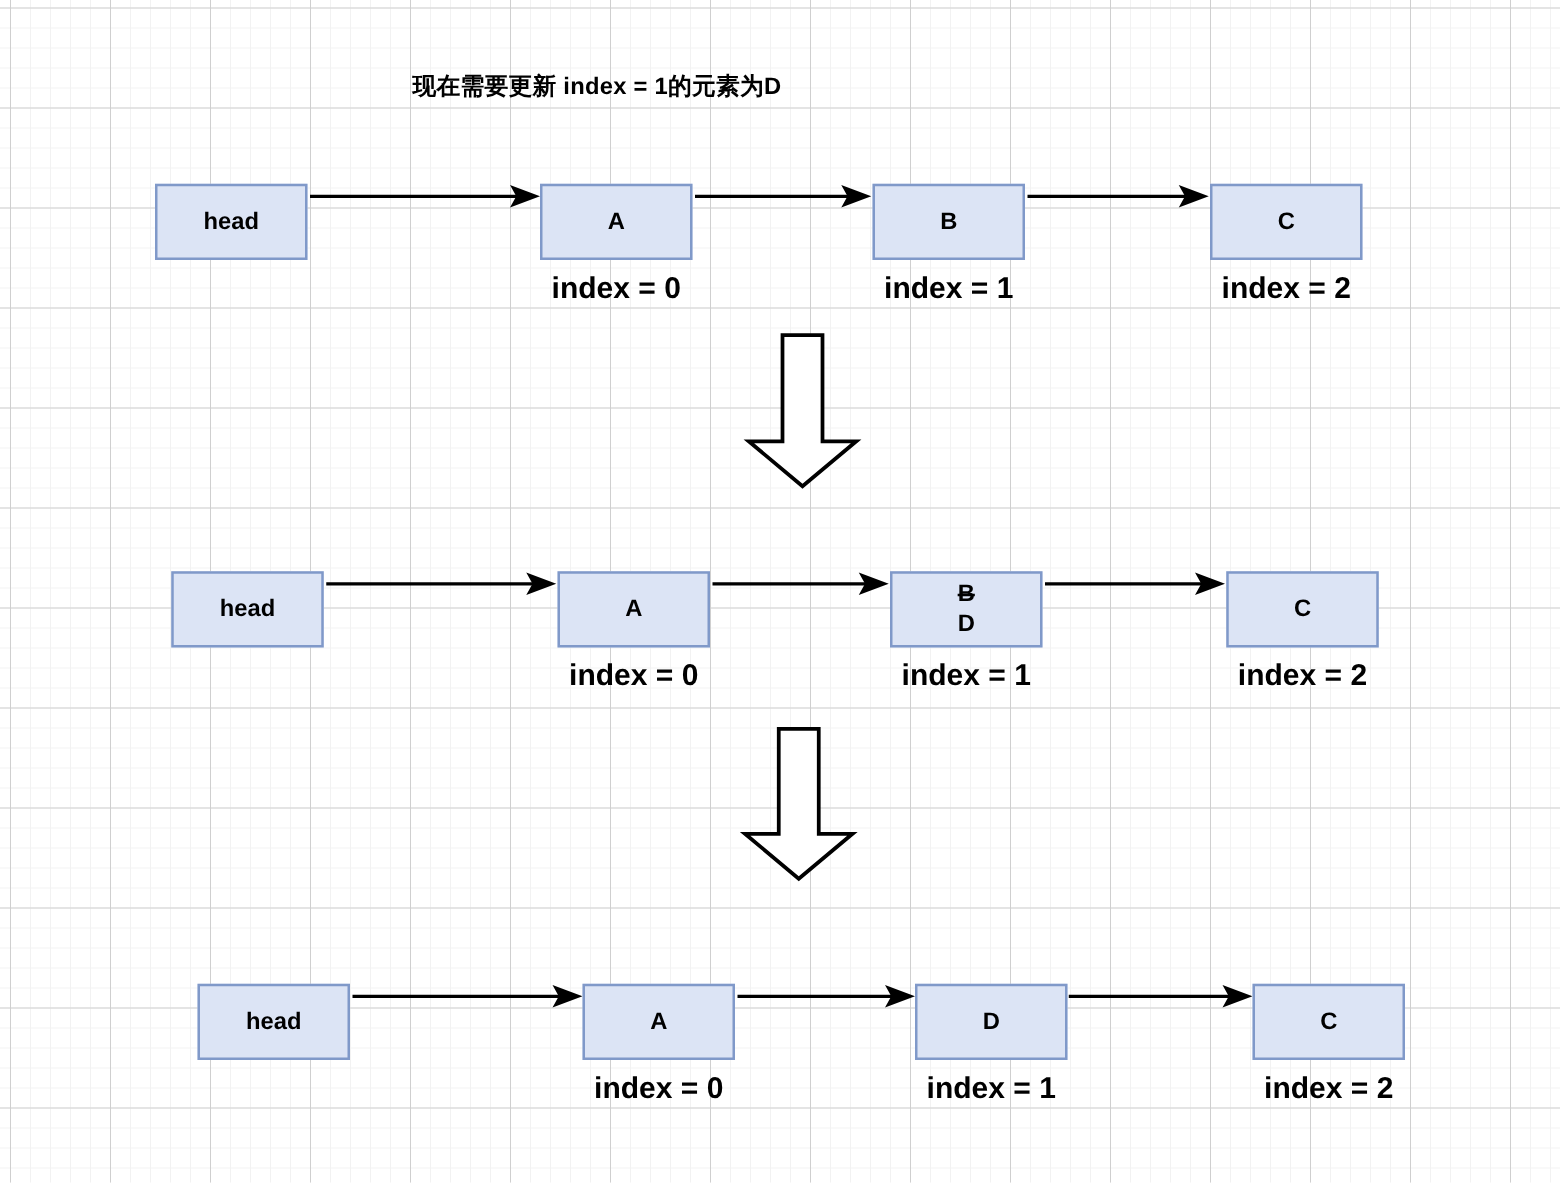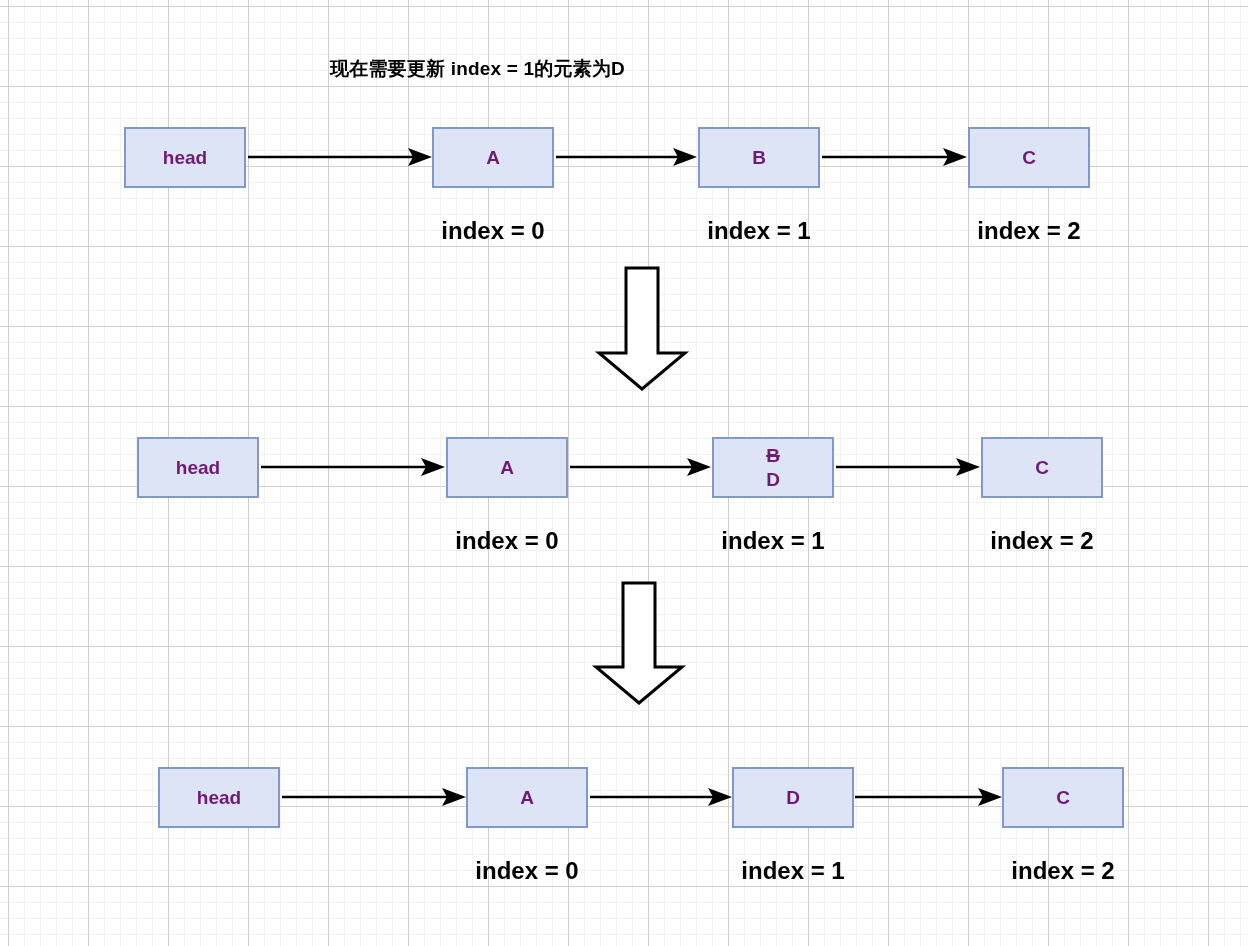--- a/index.html
+++ b/index.html
@@ -48,22 +48,23 @@
     position: absolute;
     box-sizing: border-box;
     background: #dce4f5;
     border: 2px solid #8099c9;
     display: flex;
     align-items: center;
     justify-content: center;
     flex-direction: column;
     font-size: 19px;
     font-weight: bold;
-    color: #701a75;
+    color: #000000;
     line-height: 1.25;
+    margin-top: 20px;
   }
   .node-box .node-label-old {
     text-decoration: line-through;
     text-decoration-thickness: 2px;
   }
 
   
   .index-caption {
     position: absolute;
     font-size: 24px;

